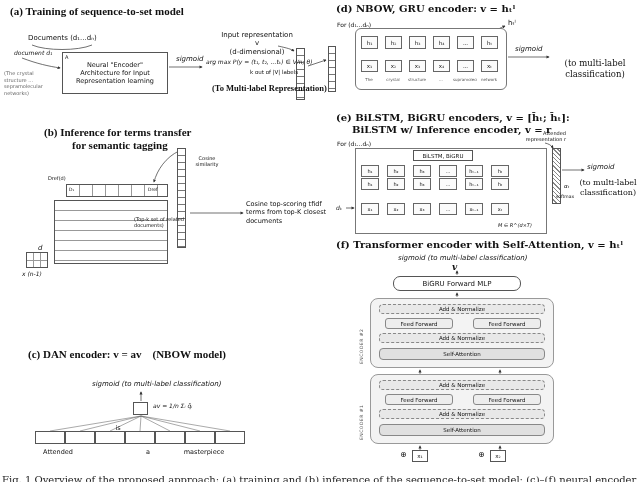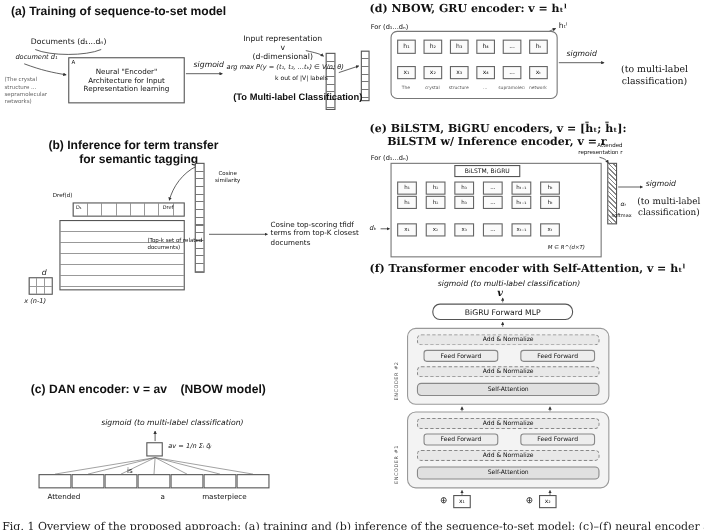--- a/index.html
+++ b/index.html
@@ -1,20 +1,20 @@
 <!DOCTYPE html>
 <html><head>
 <meta charset="utf-8">
 <style>
   *{margin:0;padding:0;box-sizing:border-box}
   body{background:#fff}
   #canvas{position:relative;width:640px;height:482px;background:#fff;overflow:hidden;
           font-family:"DejaVu Sans",sans-serif;color:#111}
   .abs{position:absolute}
-  .ptitle{font-family:Liberation Sans, sans-serif;font-weight:bold;font-size:11px;white-space:pre}
+  .ptitle{font-family:Liberation Serif, serif;font-weight:bold;font-size:11px;white-space:pre}
   .ptitle2{font-family:"DejaVu Serif",serif;font-weight:bold;font-size:10px;white-space:pre}
   .serif{font-family:"DejaVu Serif",serif}
   .it{font-style:italic}
   .gray{color:#666}
   .center{text-align:center}
   .f4{font-size:4.5px}.f5{font-size:5px}.f55{font-size:5.5px}.f6{font-size:6px}
   .f65{font-size:6.5px}.f7{font-size:7px}.f8{font-size:8px}.f85{font-size:8.5px}.f9{font-size:9px}
   .box{border:1px solid #555;background:#fff}
   .rounded{border-radius:6px}
   .vstack{border:1px solid #555;background:repeating-linear-gradient(to bottom,#fff 0 6px,#777 6px 7px)}
@@ -122,25 +122,25 @@
     </div>
     <div class="abs f7 center" style="left:218px;top:31px;width:78px;line-height:1.2">
       <span>Input representation v</span><br>
       <span>(d-dimensional)</span>
     </div>
     <div class="abs vstack" style="left:296px;top:48px;width:9px;height:52px"></div>
     <div class="abs f7 it" style="left:176px;top:55px">sigmoid</div>
     <div class="abs f6 it" style="left:206px;top:58px;white-space:nowrap">arg max P(y = (t₁, t₂, ...tₖ) ∈ V/n; θ)</div>
     <div class="abs f55" style="left:250px;top:69px">k out of |V| labels</div>
     <div class="abs vstack" style="left:328px;top:46px;width:8px;height:46px"></div>
-    <div class="abs ptitle" style="left:212px;top:83px;font-size:8.5px">(To Multi-label Classification)</div>
-  </div>
-
-  <div>
-    <div class="abs ptitle" style="left:44px;top:126px">(b) Inference for term transfer</div>
+    <div class="abs ptitle" style="left:212px;top:83px;font-size:8.5px">(To Multi-label Representation)</div>
+  </div>
+
+  <div>
+    <div class="abs ptitle" style="left:44px;top:126px">(b) Inference for terms transfer</div>
     <div class="abs ptitle" style="left:72px;top:139px">for semantic tagging</div>
     <div class="abs vstack" style="left:177px;top:148px;width:9px;height:100px"></div>
     <div class="abs f5" style="left:48px;top:175px">Dref(d)</div>
     <div class="abs vlines" style="left:66px;top:184px;width:102px;height:13px"></div>
     <span class="abs f4" style="left:69px;top:187px">D₁</span>
     <span class="abs f4" style="left:148px;top:187px">Dref</span>
     <div class="abs hlines" style="left:54px;top:200px;width:114px;height:64px"></div>
     <div class="abs f5 center" style="left:188px;top:155px;width:38px;line-height:1.2">Cosine similarity</div>
     <div class="abs f5" style="left:134px;top:216px;width:52px;line-height:1.25">(Top-k set of related documents)</div>
     <div class="abs f65" style="left:246px;top:200px;width:82px;line-height:1.3">Cosine top-scoring tfidf terms from top-K closest documents</div>

